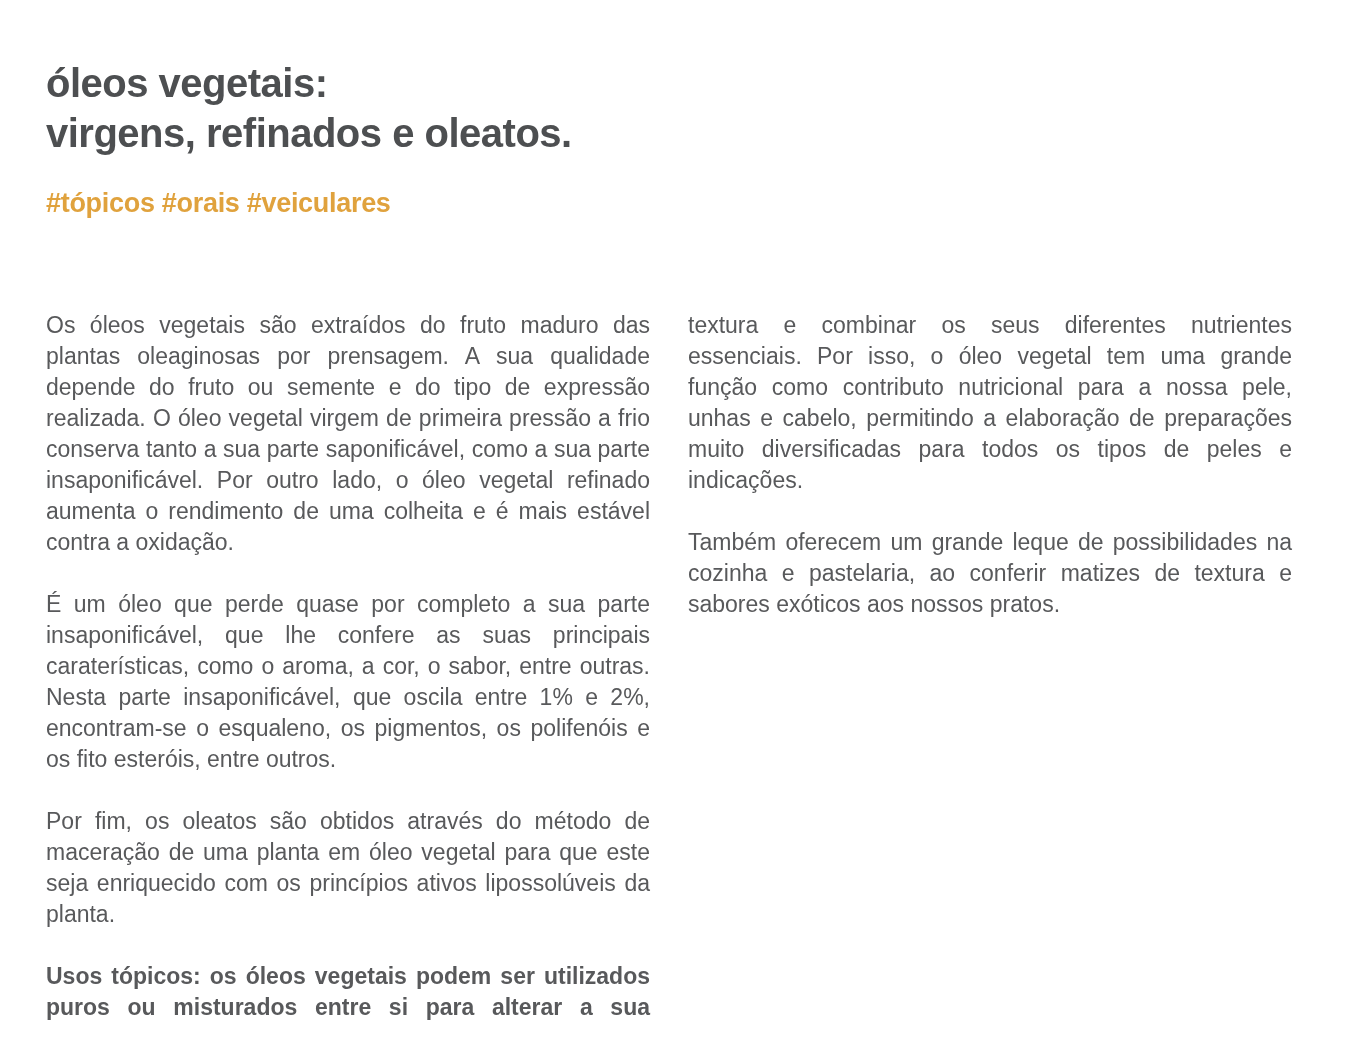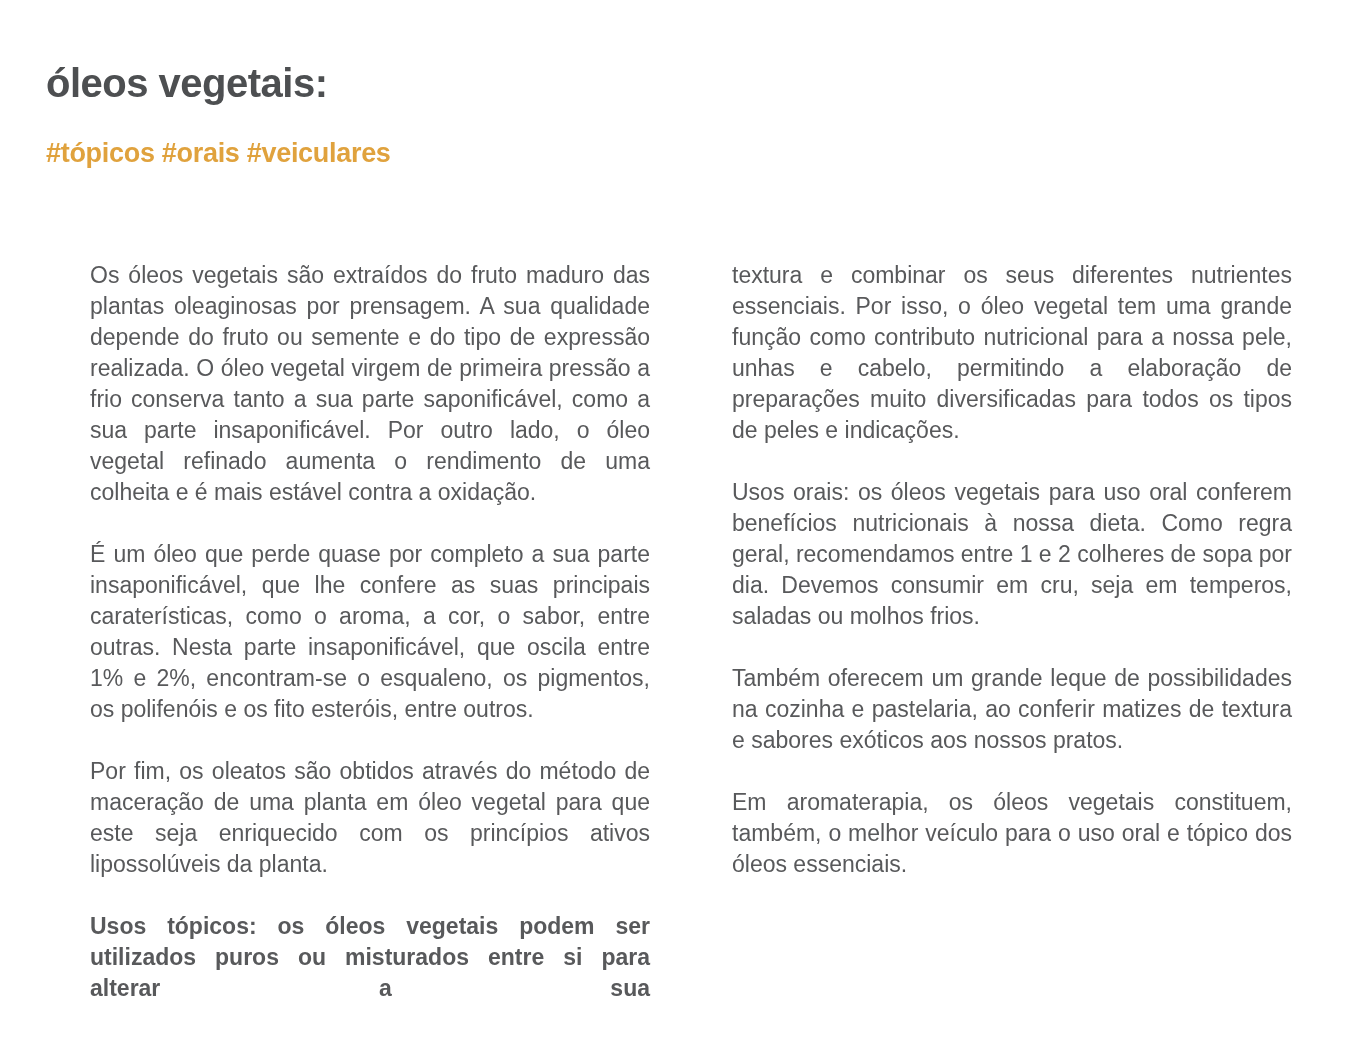--- a/index.html
+++ b/index.html
@@ -50,52 +50,50 @@
     margin-top: 90px;
   }
   .col {
     flex: 1 1 0;
     min-width: 0;
     font-size: 23px;
     line-height: 31px;
     color: var(--body-text);
     text-align: justify;
     hyphens: none;
-    margin-left: 44px;
   }
   .col p {
     margin: 0 0 31px 0;
   }
   .col p:last-child {
     margin-bottom: 0;
   }
   
   .p-continues {
     text-align-last: justify;
     font-weight: bold;
   }
 </style>
 </head>
 <body>
 
 <div class="page">
   <header class="doc-header">
     <h1 class="title">
       <span class="title-line">óleos vegetais:</span>
+      <span class="title-line">virgens, refinados e oleatos.</span>
     </h1>
     <div class="hashtags">#tópicos #orais #veiculares</div>
   </header>
 
   <main class="columns">
     <div class="col">
       <p>Os óleos vegetais são extraídos do fruto maduro das plantas oleaginosas por prensagem. A sua qualidade depende do fruto ou semente e do tipo de expressão realizada. O óleo vegetal virgem de primeira pressão a frio conserva tanto a sua parte saponificável, como a sua parte insaponificável. Por outro lado, o óleo vegetal refinado aumenta o rendimento de uma colheita e é mais estável contra a oxidação.</p>
       <p>É um óleo que perde quase por completo a sua parte insaponificável, que lhe confere as suas principais caraterísticas, como o aroma, a cor, o sabor, entre outras. Nesta parte insaponificável, que oscila entre 1% e 2%, encontram-se o esqualeno, os pigmentos, os polifenóis e os fito esteróis, entre outros.</p>
       <p>Por fim, os oleatos são obtidos através do método de maceração de uma planta em óleo vegetal para que este seja enriquecido com os princípios ativos lipossolúveis da planta.</p>
       <p class="p-continues">Usos tópicos: os óleos vegetais podem ser utilizados puros ou misturados entre si para alterar a sua</p>
     </div>
     <div class="col">
       <p>textura e combinar os seus diferentes nutrientes essenciais. Por isso, o óleo vegetal tem uma grande função como contributo nutricional para a nossa pele, unhas e cabelo, permitindo a elaboração de preparações muito diversificadas para todos os tipos de peles e indicações.</p>
-      <p>Usos orais: os óleos vegetais para uso oral conferem benefícios nutricionais à nossa dieta. Como regra geral, recomendamos entre 1 e 2 colheres de sopa por dia. Devemos consumir em cru, seja em temperos, saladas ou molhos frios.</p>
       <p>Também oferecem um grande leque de possibilidades na cozinha e pastelaria, ao conferir matizes de textura e sabores exóticos aos nossos pratos.</p>
-      <p>Em aromaterapia, os óleos vegetais constituem, também, o melhor veículo para o uso oral e tópico dos óleos essenciais.</p>
     </div>
   </main>
 </div>
 
 </body></html>

